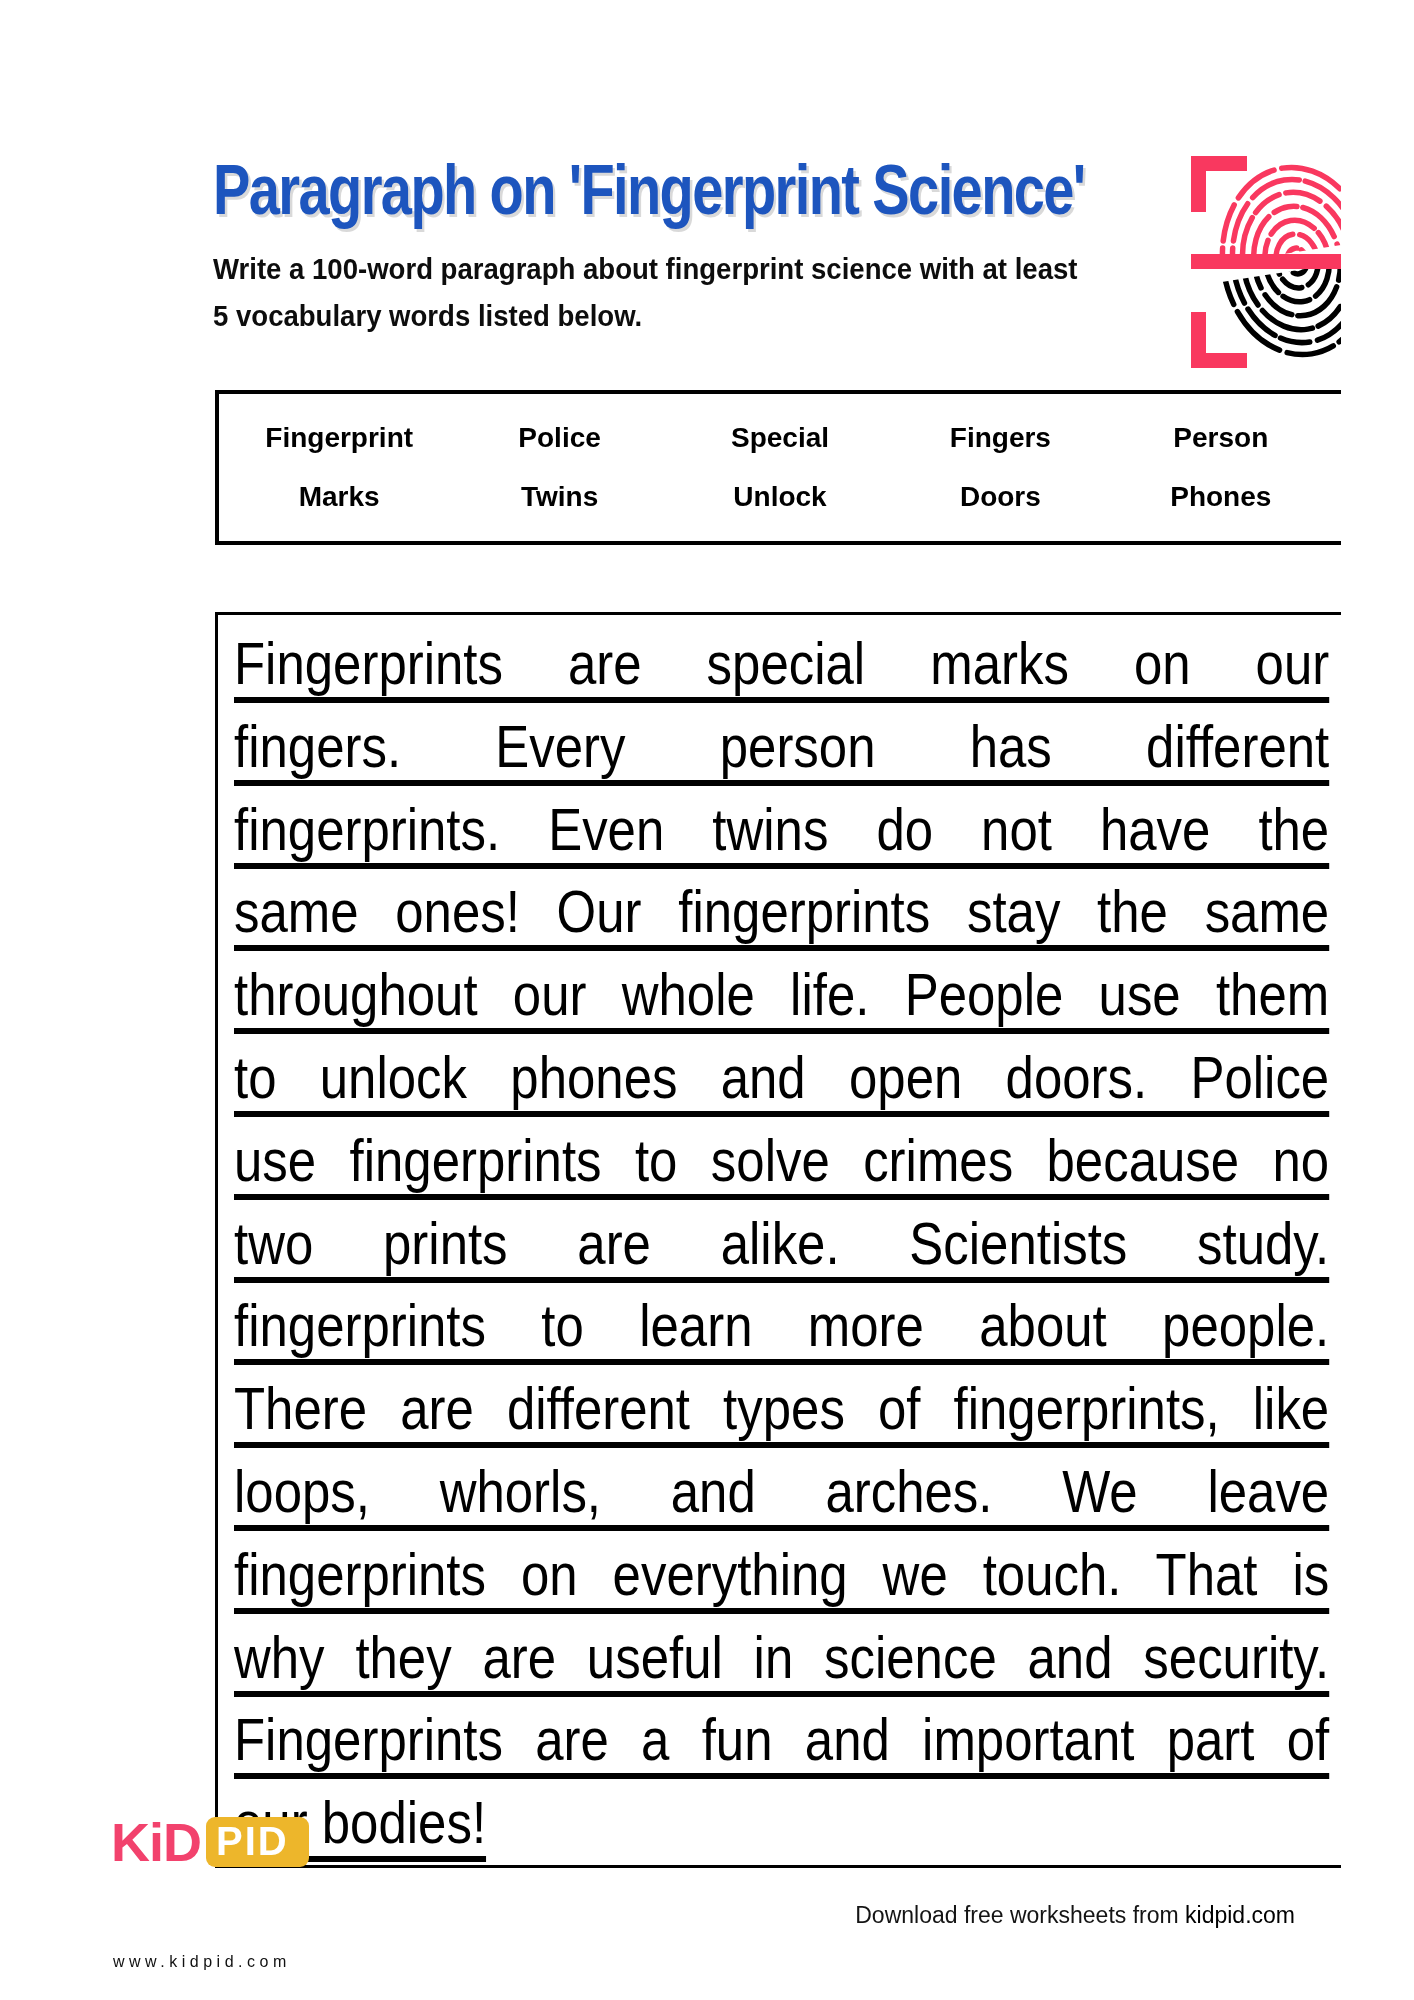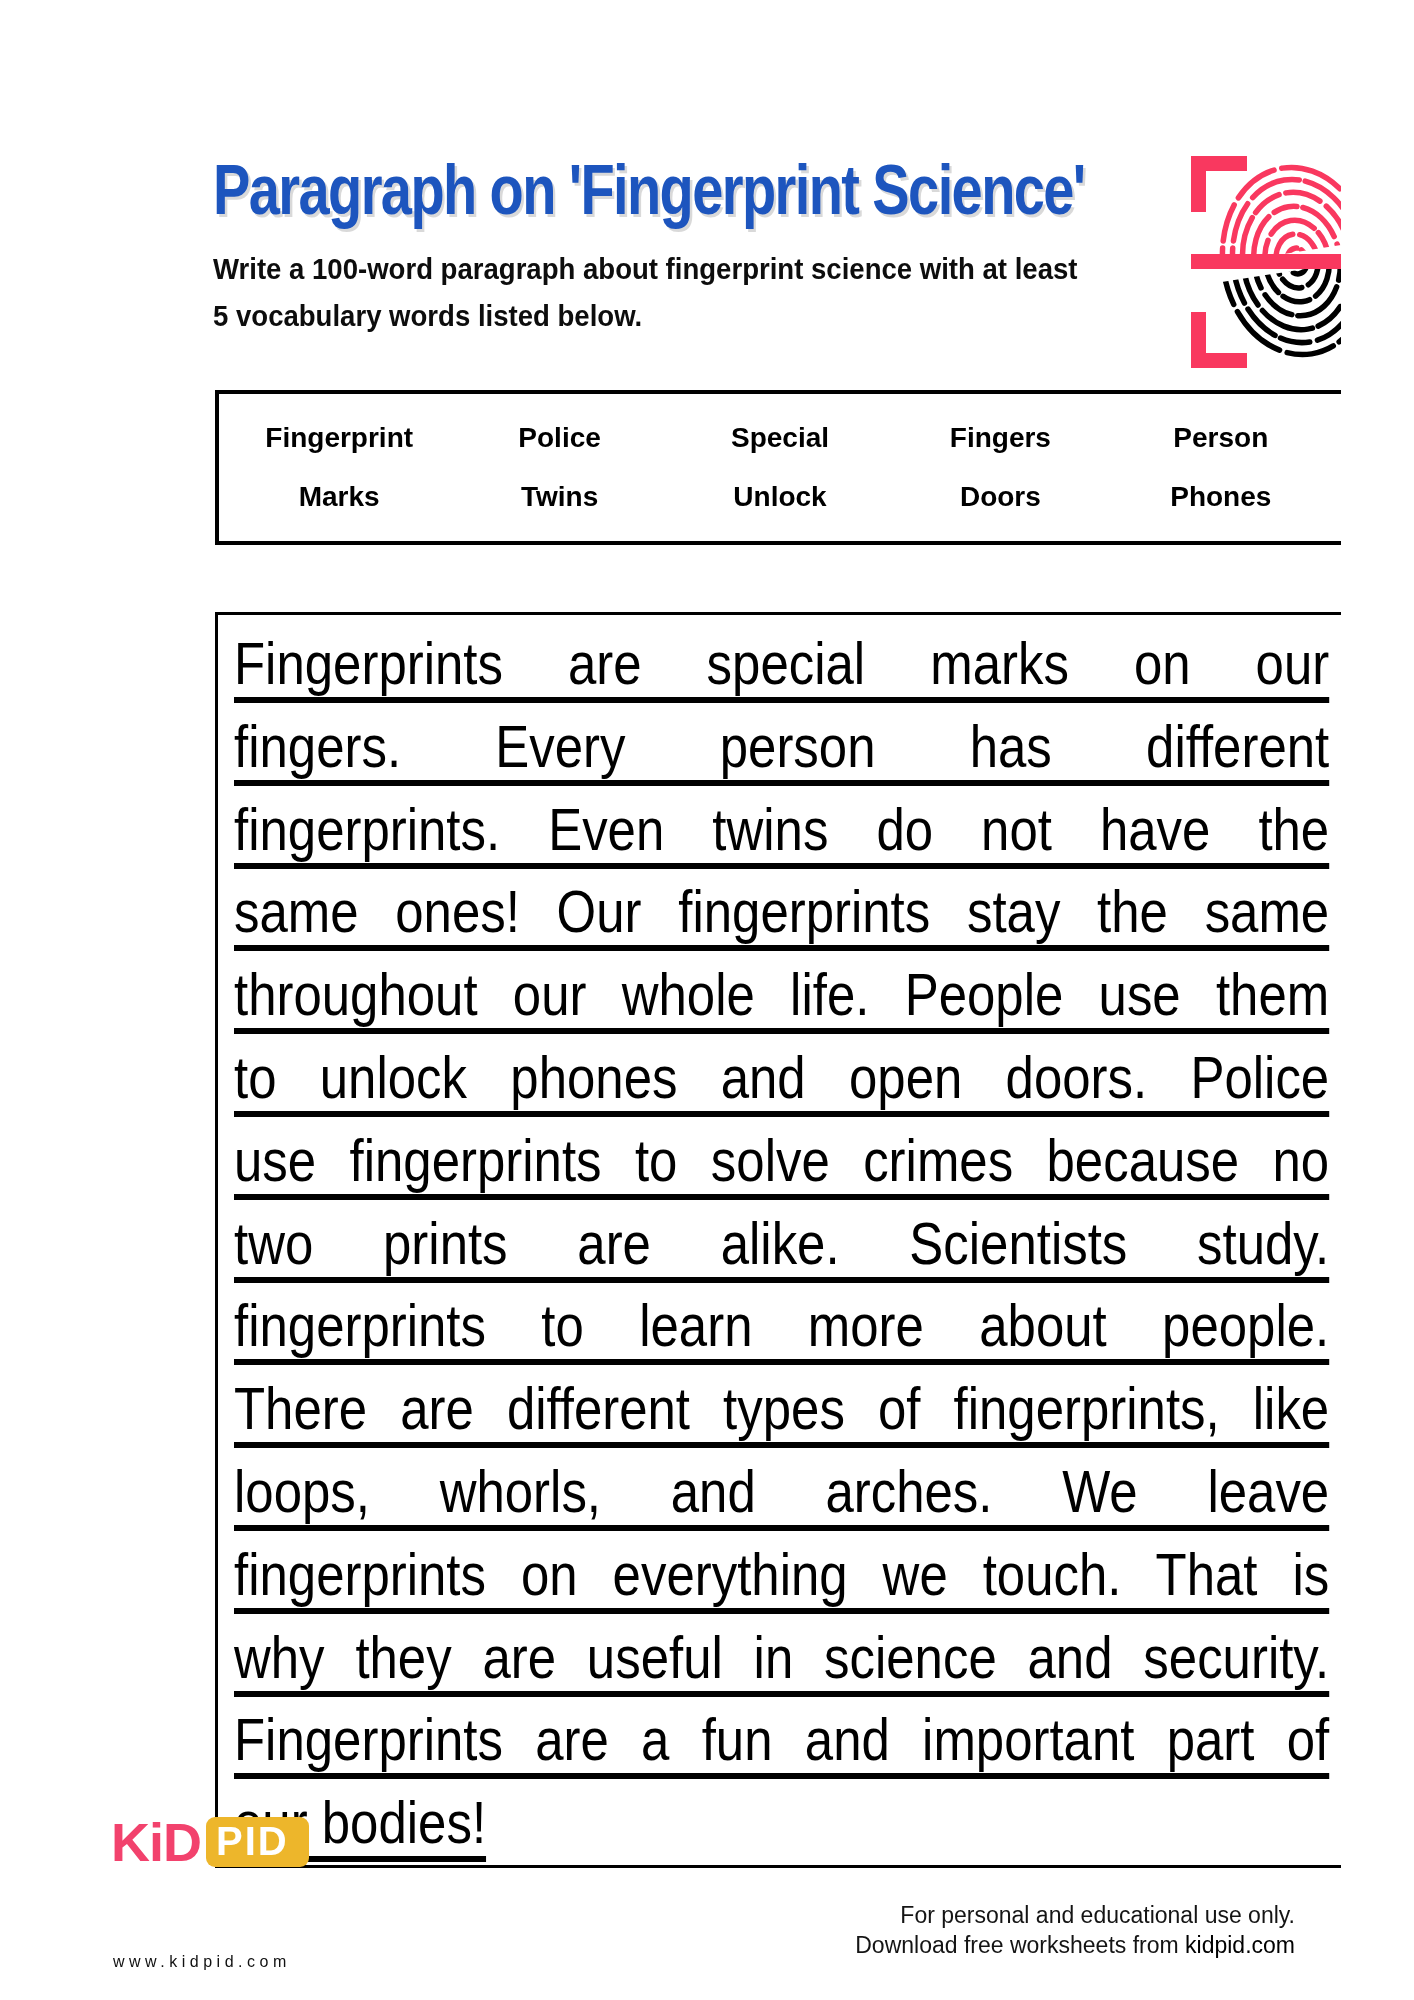--- a/index.html
+++ b/index.html
@@ -259,17 +259,16 @@
       </div>
   </div>
 
   <div class="logo">
     <span class="logo-kid">KiD</span>
     <span class="logo-pid">PID</span>
   </div>
   <div class="website">www.kidpid.com</div>
 
   <div class="notice">
-    <div>For personal and educational use only.</div>
     <div><span>Download free worksheets from </span><span class="link">kidpid.com</span></div>
   </div>
 
 </div>
 
 </body></html>

